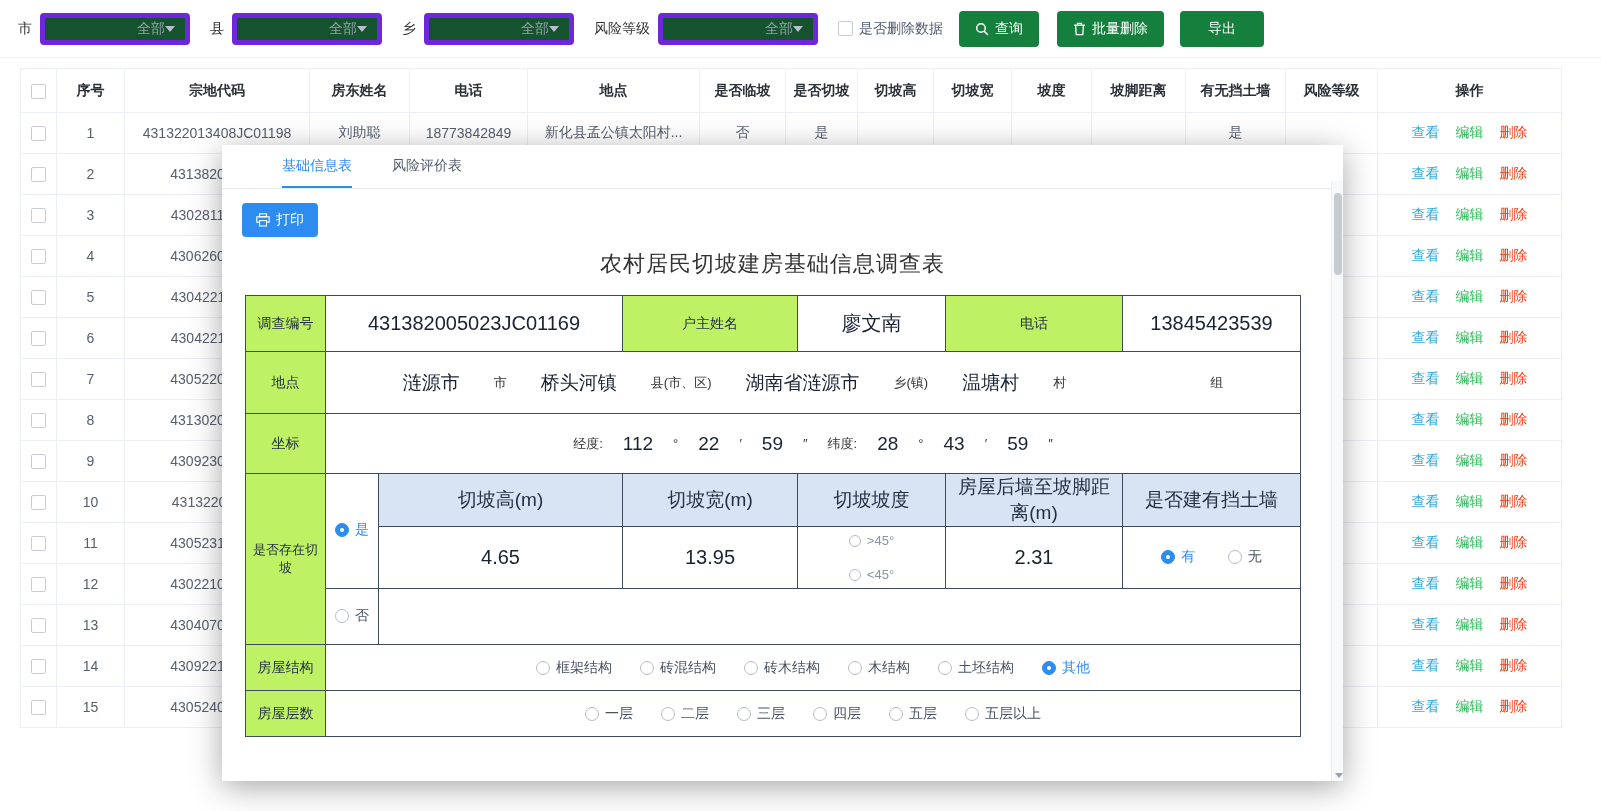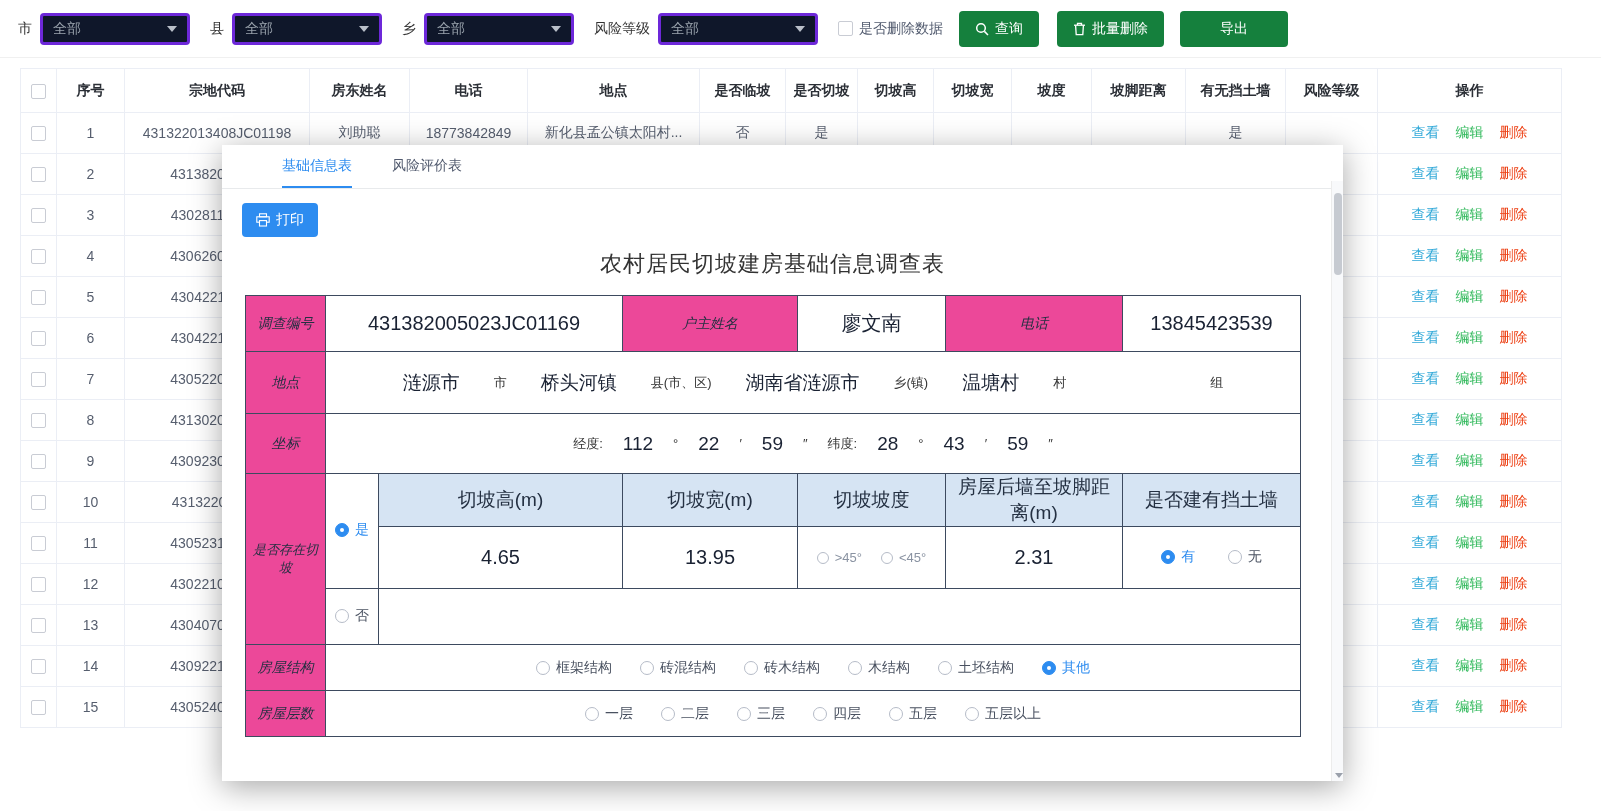--- a/index.html
+++ b/index.html
@@ -5,29 +5,29 @@
   * { box-sizing: border-box; margin: 0; padding: 0; }
   html,body { width:1601px; height:811px; }
   body {
     font-family: "Liberation Sans", sans-serif;
     background:#fff; color:#333; overflow:hidden; position:relative;
   }
   
   .filter-bar{ height:58px; display:flex; align-items:center; padding:0 18px; border-bottom:1px solid #f0f0f0; }
   .fgroup{ display:flex; align-items:center; margin-right:20px; }
   .flabel{ font-size:14px; color:#333; margin-right:8px; white-space:nowrap; }
-  .select{ width:150px; height:32px; border:3px solid #6d28d9; border-radius:4px; display:flex; align-items:center; padding:0 10px; cursor:pointer; background:#0f172a; }
+  .select{ width:150px; height:32px; border:5px solid #6d28d9; border-radius:4px; display:flex; align-items:center; padding:0 10px; cursor:pointer; background:#14532d;text-align:right; }
   .select .sval{ flex:1; font-size:14px; color:#9aa3ad; }
   .chev{ width:0; height:0; border-left:5px solid transparent; border-right:5px solid transparent; border-top:6px solid #b9bfc9; }
   .kw-input{ width:140px; height:32px; border:1px solid #d5d9e0; border-radius:4px; padding:0 10px; font-size:14px; color:#333; font-family:"Liberation Sans",sans-serif; }
   .kw-input::placeholder{ color:#b6bcc6; }
   .cb{ display:inline-block; width:15px; height:15px; border:1px solid #c9ccd4; border-radius:2px; background:#fff; vertical-align:middle; }
   .cbl{ font-size:14px; color:#515a6e; margin-left:6px; }
   .btn{ height:36px; border:none; border-radius:4px; background:#15803d; color:#fff; font-size:14px; display:inline-flex; align-items:center; justify-content:center; gap:6px; padding:0 16px; cursor:pointer; font-family:"Liberation Sans",sans-serif; }
-  .btn.export{ padding:0 40px; }
+  .btn.export{ padding:0 28px; }
   .mr18{ margin-right:18px; } .mr16{ margin-right:16px; }
   
   table.data-table{ border-collapse:collapse; table-layout:fixed; width:1541px; margin:10px 0 0 20px; }
   .data-table th{ height:44px; font-size:14px; font-weight:700; color:#2b2f36; border:1px solid #ebeef5; text-align:center; background:#fff; }
   .data-table td{ height:41px; font-size:14px; color:#565e6e; border:1px solid #ebeef5; text-align:center; overflow:hidden; white-space:nowrap; }
   .lnk{ cursor:pointer; margin:0 8px; font-size:14px; }
   .lnk.v{ color:#2fa8d8; } .lnk.e{ color:#2eb859; } .lnk.d{ color:#ed4014; }
   
   .modal{ position:absolute; left:222px; top:145px; width:1121px; height:636px; background:#fff; box-shadow:0 6px 30px rgba(0,0,0,.35); z-index:10; }
   .m-header{ height:36px; background:#1b2550; display:flex; align-items:center; padding:0 12px 0 18px; }
@@ -38,37 +38,37 @@
   .ic-close{ width:20px; height:20px; background:#2d8cf0; border-radius:3px; display:flex; align-items:center; justify-content:center; cursor:pointer; }
   .tab-bar{ height:44px; border-bottom:1px solid #e8eaec; display:flex; padding-left:60px; }
   .tab{ display:flex; align-items:center; margin-right:40px; font-size:14px; color:#515a6e; border-bottom:2px solid transparent; cursor:pointer; }
   .tab.active{ color:#2d8cf0; border-bottom-color:#2d8cf0; }
   .m-body{ padding:14px 40px 0 20px; position:relative; }
   .print-btn{ height:34px; background:#2d8cf0; border:none; border-radius:4px; color:#fff; font-size:14px; display:inline-flex; align-items:center; gap:6px; padding:0 14px; cursor:pointer; font-family:"Liberation Sans",sans-serif; }
   .form-title{ width:1055px; margin:12px 0 0 3px; text-align:center; font-size:22px; color:#333; letter-spacing:1px; }
   
   .form-table{ border-collapse:collapse; table-layout:fixed; width:1055px; margin:16px 0 0 3px; }
   .form-table td{ border:1px solid #3d4a5f; padding:0 4px; vertical-align:middle; }
-  .lab{ background:#ec4899; text-align:center; font-size:14px; color:#243042;font-style:italic; }
+  .lab{ background:#bef264; text-align:center; font-size:14px; color:#243042; }
   .lab.small{ font-size:13px; padding:0 1px; }
   .shead{ background:#d6e4f3; text-align:center; font-size:19px; color:#243042; }
   .big{ font-size:20px; text-align:center; color:#1a2233; }
   .h56{ height:56px; } .h62{ height:62px; } .h60{ height:60px; } .h46{ height:46px; }
   .radio{ display:inline-block; width:14px; height:14px; border-radius:50%; border:1px solid #b6bcc8; background:#fff; position:relative; vertical-align:-2px; }
   .radio.sm{ width:12px; height:12px; }
   .radio.checked{ border-color:#2d8cf0; background:#2d8cf0; }
   .radio.checked::after{ content:""; position:absolute; left:50%; top:50%; width:4px; height:4px; margin:-2px 0 0 -2px; border-radius:50%; background:#fff; }
   .ropt{ display:inline-flex; align-items:center; gap:6px; font-size:14px; color:#4a5261; cursor:pointer; white-space:nowrap; }
   .ropt .sel{ color:#2d8cf0; }
   .opt-row{ display:flex; justify-content:center; align-items:center; gap:28px; }
   .loc{ display:flex; justify-content:center; align-items:center; gap:34px; }
   .loc .v, .coord .v{ font-size:19px; color:#1a2233; } .loc .u, .coord .u{ font-size:13px; color:#333; }
   .loc .grp{ margin-left:110px; }
   .coord{ display:flex; justify-content:center; align-items:center; gap:20px; }
-  .slope-opts{ width:fit-content; margin:0 auto; display:flex; flex-direction:row; gap:19px; font-size:13px; color:#8a93a2; }
+  .slope-opts{ width:fit-content; margin:0 auto; display:flex; flex-direction:column; gap:19px; font-size:13px; color:#8a93a2; }
   .slope-opts .ropt{ font-size:13px; color:#8a93a2; }
   .ctr{ text-align:center; }
   
   .m-scroll{ position:absolute; right:0; top:36px; bottom:0; width:12px; background:#f8f9fb; border-left:1px solid #ececec; }
   .m-thumb{ position:absolute; top:12px; left:2px; width:8px; height:82px; border-radius:4px; background:#c6cad1; cursor:pointer; }
   .m-arrow{ position:absolute; bottom:3px; left:3px; width:0; height:0; border-left:4px solid transparent; border-right:4px solid transparent; border-top:5px solid #9aa0ab; cursor:pointer; }
 </style>
 </head>
 <body>
 

